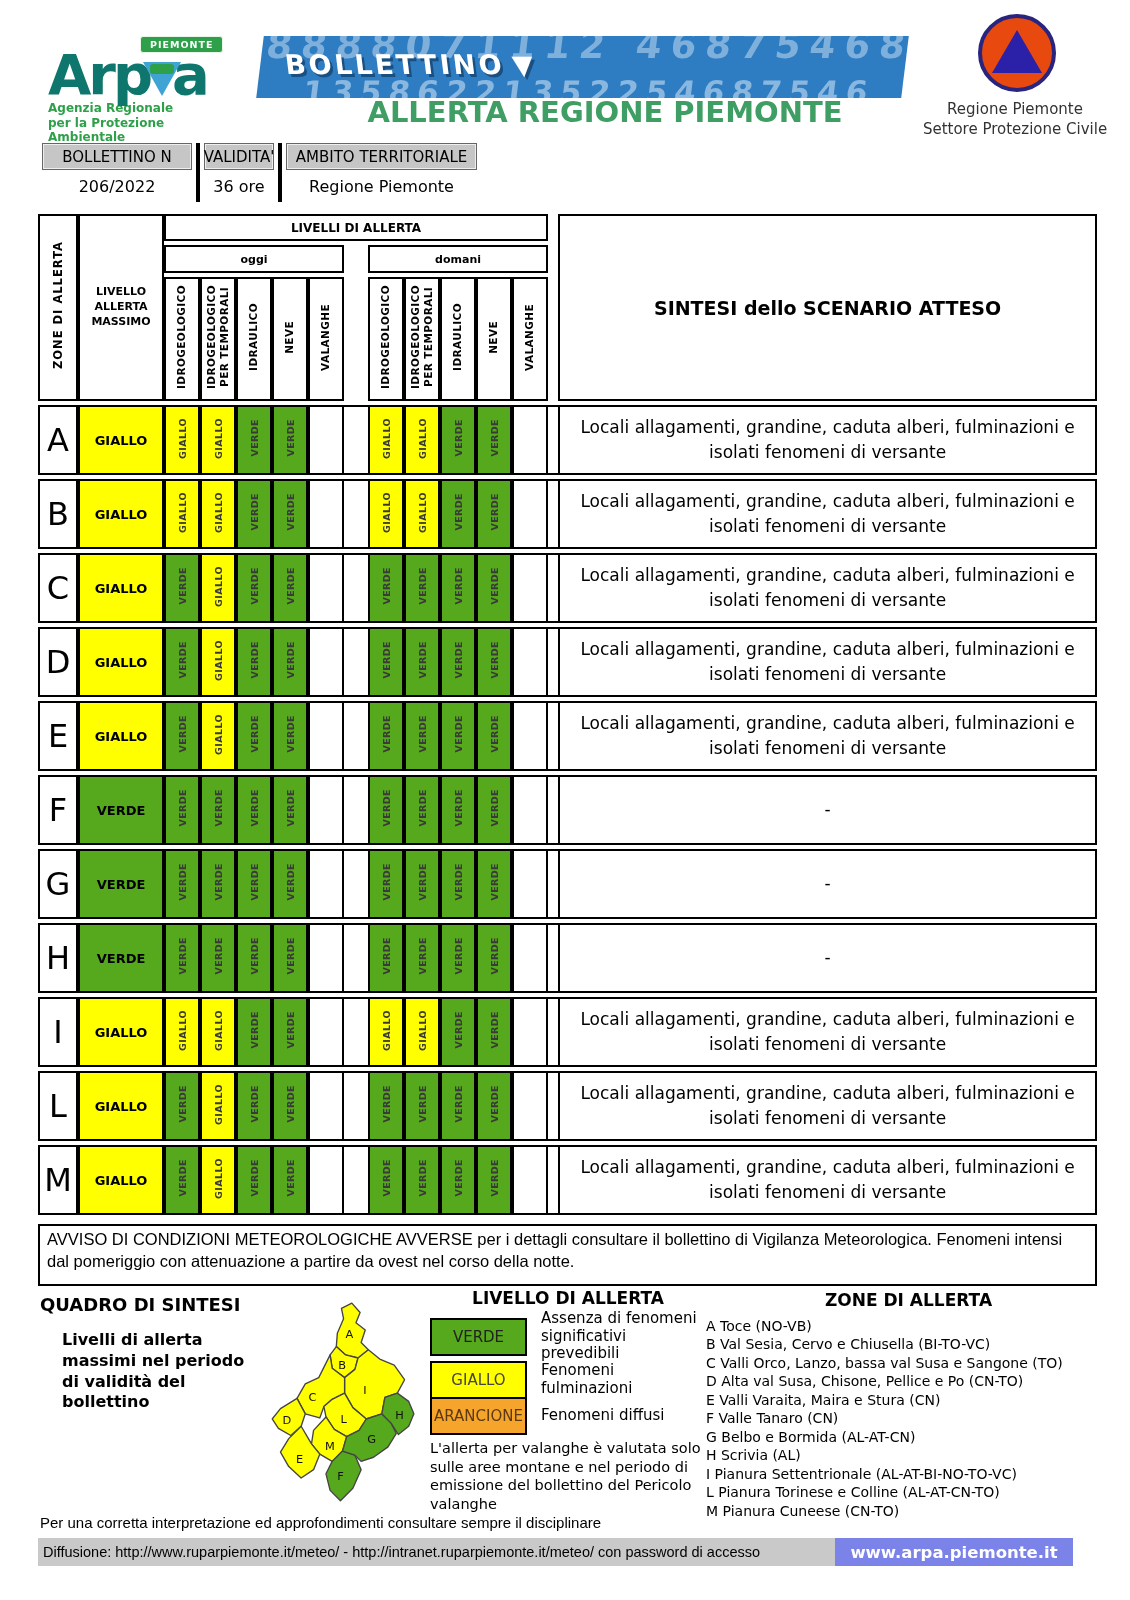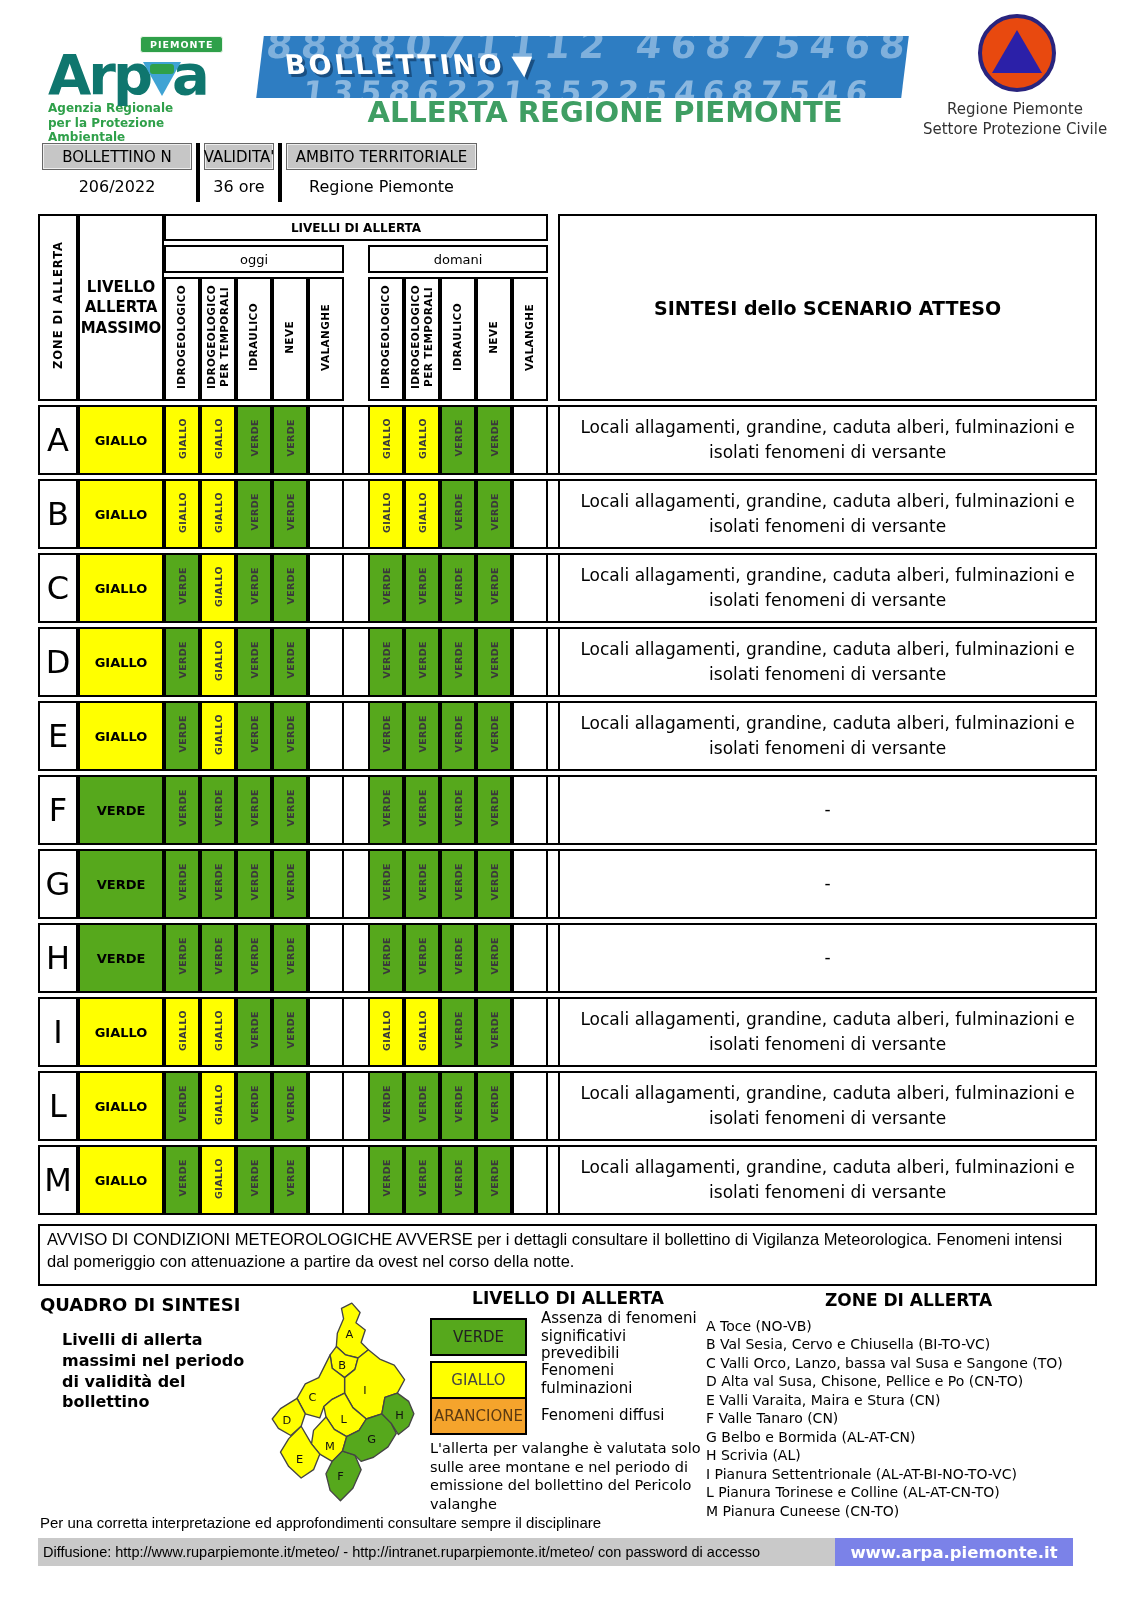--- a/index.html
+++ b/index.html
@@ -46,24 +46,24 @@
   .info-value{height:32px;display:flex;align-items:center;justify-content:center;font-size:16px;}
 
   
   .alert-table{position:absolute;left:38px;top:210px;border-collapse:separate;border-spacing:0 4px;
     table-layout:fixed;width:1059px;}
   .alert-table td{box-sizing:border-box;border:2px solid #000;padding:0;background:#fff;
     text-align:center;vertical-align:middle;overflow:hidden;}
   .alert-table td.sp{border:none;background:transparent;}
   .alert-table td.sp-tb{border-left:none;border-right:none;background:#fff;}
   .h-group{font-size:12px;font-weight:bold;}
-  .h-day{font-size:13px;font-weight:normal;}
+  .h-day{font-size:11px;font-weight:bold;}
   .vert{writing-mode:vertical-rl;transform:rotate(180deg);display:inline-block;white-space:pre-line;}
   .h-zone .vert{font-size:11.5px;font-weight:bold;letter-spacing:1px;}
-  .h-max{font-size:15px;font-weight:bold;white-space:pre-line;line-height:1.35;}
+  .h-max{font-size:11px;font-weight:bold;white-space:pre-line;line-height:1.35;}
   .h-hazard .vert{font-size:10.5px;font-weight:bold;line-height:1.25;letter-spacing:.4px;}
   .h-sintesi{font-size:19px;font-weight:bold;}
   .c-zone{font-size:32px;}
   .c-max{font-size:13px;font-weight:bold;}
   .c-hz .vert{font-size:9.5px;font-weight:bold;letter-spacing:.4px;color:#3a3a3a;}
   .c-sintesi{font-size:17px;text-align:left;vertical-align:top;padding:9px 8px 0 10px;line-height:1.5;}
 
   
   .avviso{position:absolute;left:38px;top:1224px;width:1059px;height:62px;border:2px solid #000;
     box-sizing:border-box;font-family:"Liberation Sans",sans-serif;font-size:16.5px;line-height:1.32;

